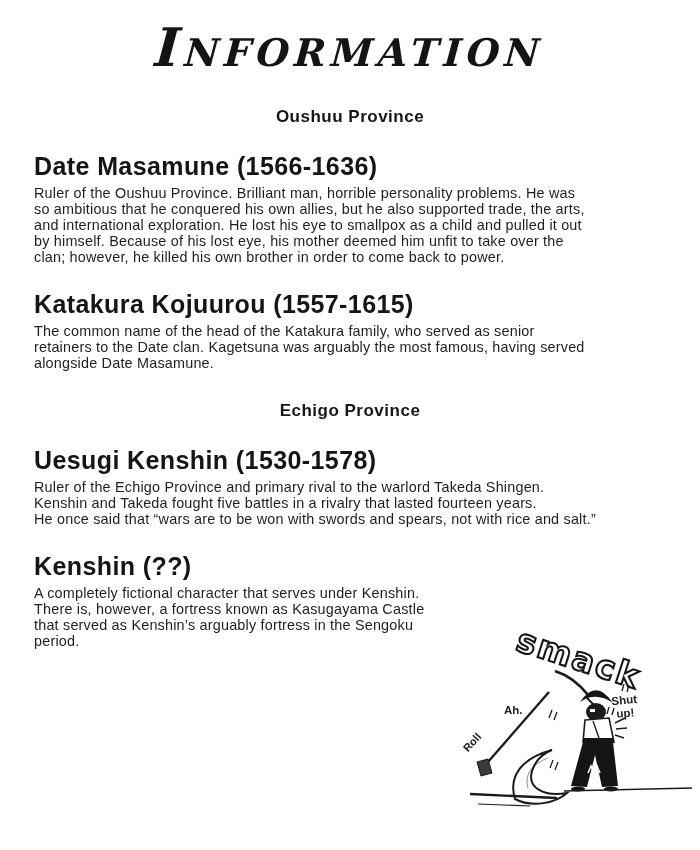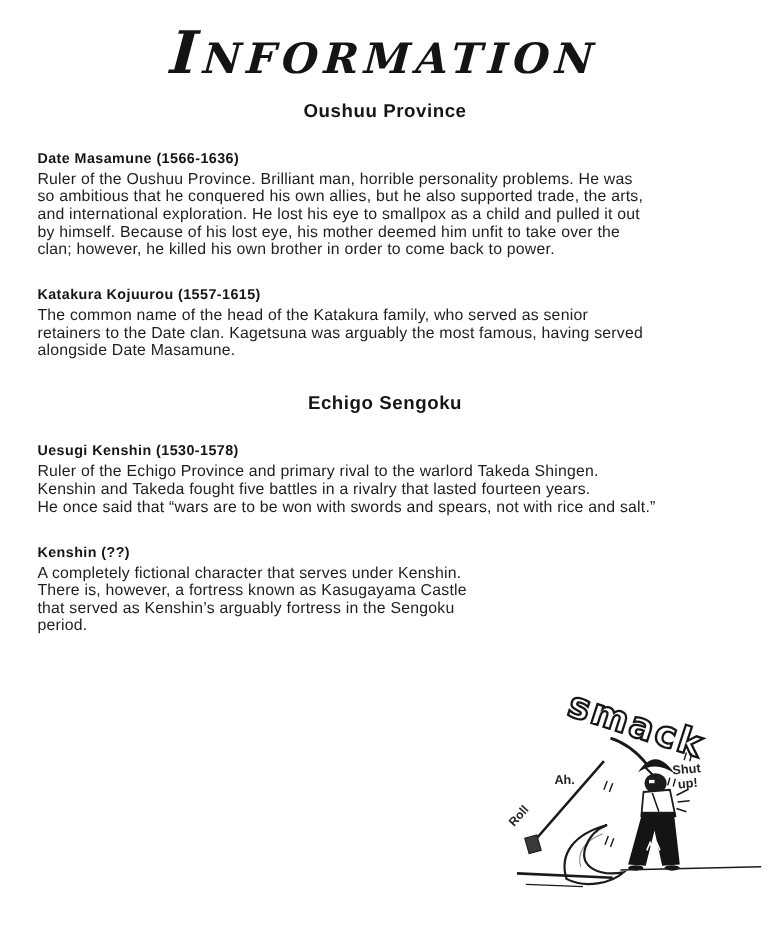--- a/index.html
+++ b/index.html
@@ -22,29 +22,29 @@
     color:#141414;
     transform:skewX(-4deg);
   }
   .page-title::first-letter { font-size:1.4em; }
 
   .province-heading {
     text-align:center;
     font-weight:bold;
     font-size:17px;
     letter-spacing:0.5px;
-    margin-top:12px;
+    margin-top:28px;
     color:#161616;
   }
   .province-heading.second { margin-top:30px; }
 
   .entry { margin-top:25px; }
   .entry-heading {
     font-weight:bold;
-    font-size:13px;
+    font-size:25px;
     letter-spacing:0.4px;
     color:#151515;
   }
   .entry-body {
     font-size:14.4px;
     line-height:16px;
     margin-top:4px;
     white-space:pre-line;
     letter-spacing:0.2px;
     color:#1e1e1e;
@@ -88,21 +88,21 @@
 clan; however, he killed his own brother in order to come back to power.</div>
   </div>
 
   <div class="entry">
     <div class="entry-heading">Katakura Kojuurou (1557-1615)</div>
     <div class="entry-body">The common name of the head of the Katakura family, who served as senior
 retainers to the Date clan. Kagetsuna was arguably the most famous, having served
 alongside Date Masamune.</div>
   </div>
 
-  <h2 class="province-heading second">Echigo Sengoku</h2>
+  <h2 class="province-heading second">Echigo Province</h2>
 
   <div class="entry">
     <div class="entry-heading">Uesugi Kenshin (1530-1578)</div>
     <div class="entry-body">Ruler of the Echigo Province and primary rival to the warlord Takeda Shingen.
 Kenshin and Takeda fought five battles in a rivalry that lasted fourteen years.
 He once said that “wars are to be won with swords and spears, not with rice and salt.”</div>
   </div>
 
   <div class="entry kasuga">
     <div class="entry-heading">Kenshin (??)</div>

